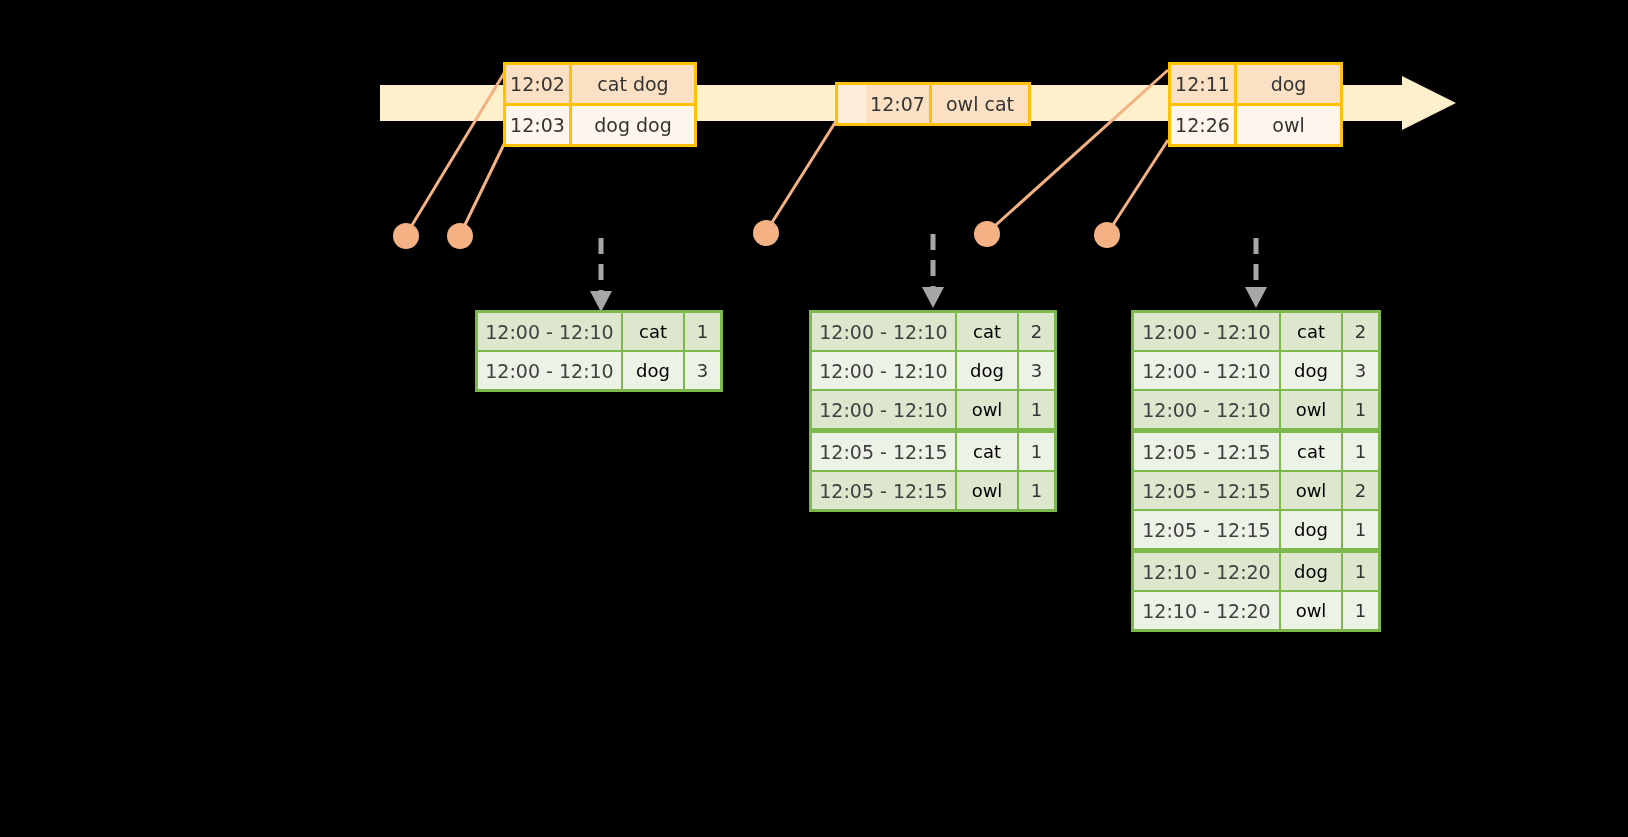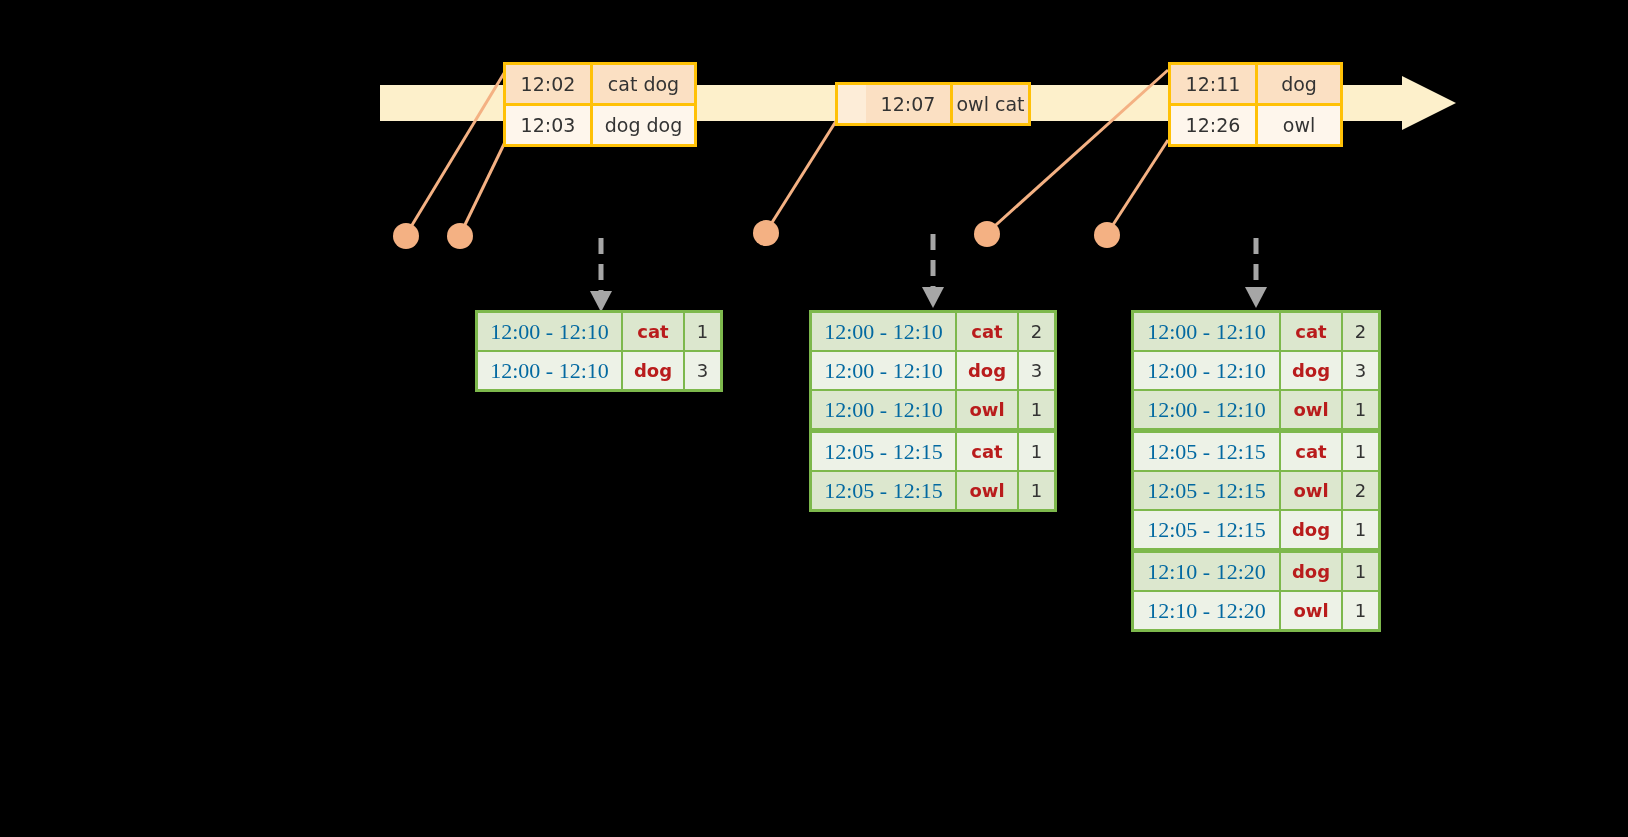--- a/index.html
+++ b/index.html
@@ -44,21 +44,21 @@
   .event-row {
     display: flex;
     height: 38px;
   }
   .event-row + .event-row {
     border-top: 3px solid #FFC107;
   }
   .event-row.shade  { background: #FBE0C3; }
   .event-row.plain  { background: #FEF6EC; }
   .event-time {
-    width: 87px;
+    width: 66px;
     display: flex;
     align-items: center;
     justify-content: center;
     font-size: 19px;
     color: #333333;
     border-right: 3px solid #FFC107;
     box-sizing: border-box;
   }
   .event-text {
     flex: 1;
@@ -83,35 +83,33 @@
     height: 37px;
   }
   .rt-row.shade { background: #DCE7CE; }
   .rt-row.plain { background: #EDF2E7; }
   .rt-row + .rt-row { border-top: 2px solid #7DB84C; }
   .rt-row.sep-above { border-top: 5px solid #7DB84C; }
   .rt-window {
     display: flex;
     align-items: center;
     justify-content: center;
-    font-size: 22px;
-    color: #0369a1;
+    font-size: 19px;
+    color: #404040;
     border-right: 2px solid #7DB84C;
     box-sizing: border-box;
-    font-family: Liberation Serif, serif;
   }
   .rt-key {
     display: flex;
     align-items: center;
     justify-content: center;
     font-size: 18px;
-    color: #b91c1c;
+    color: #000000;
     border-right: 2px solid #7DB84C;
     box-sizing: border-box;
-    font-weight: bold;
   }
   .rt-count {
     display: flex;
     align-items: center;
     justify-content: center;
     font-size: 18px;
     color: #333333;
     box-sizing: border-box;
   }
 

